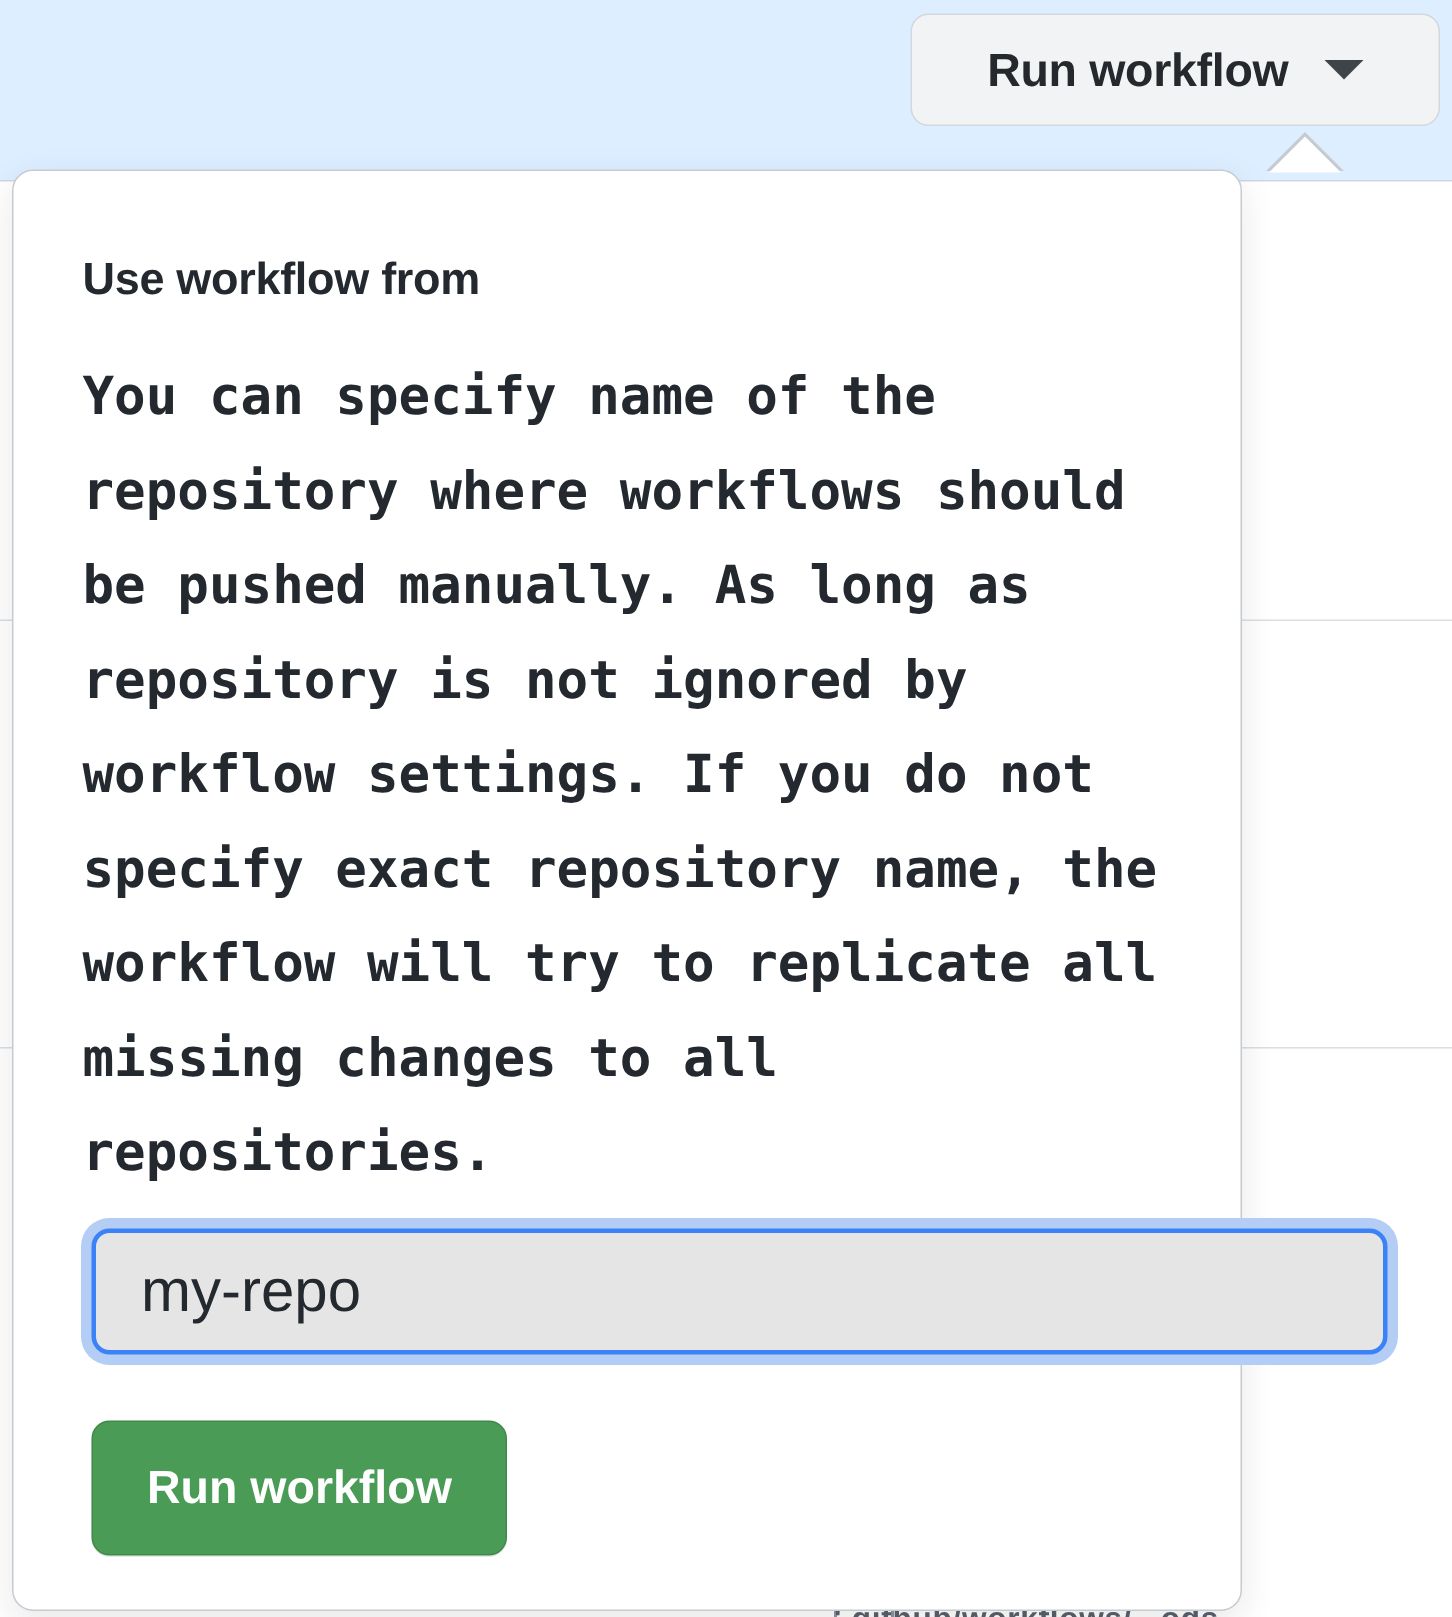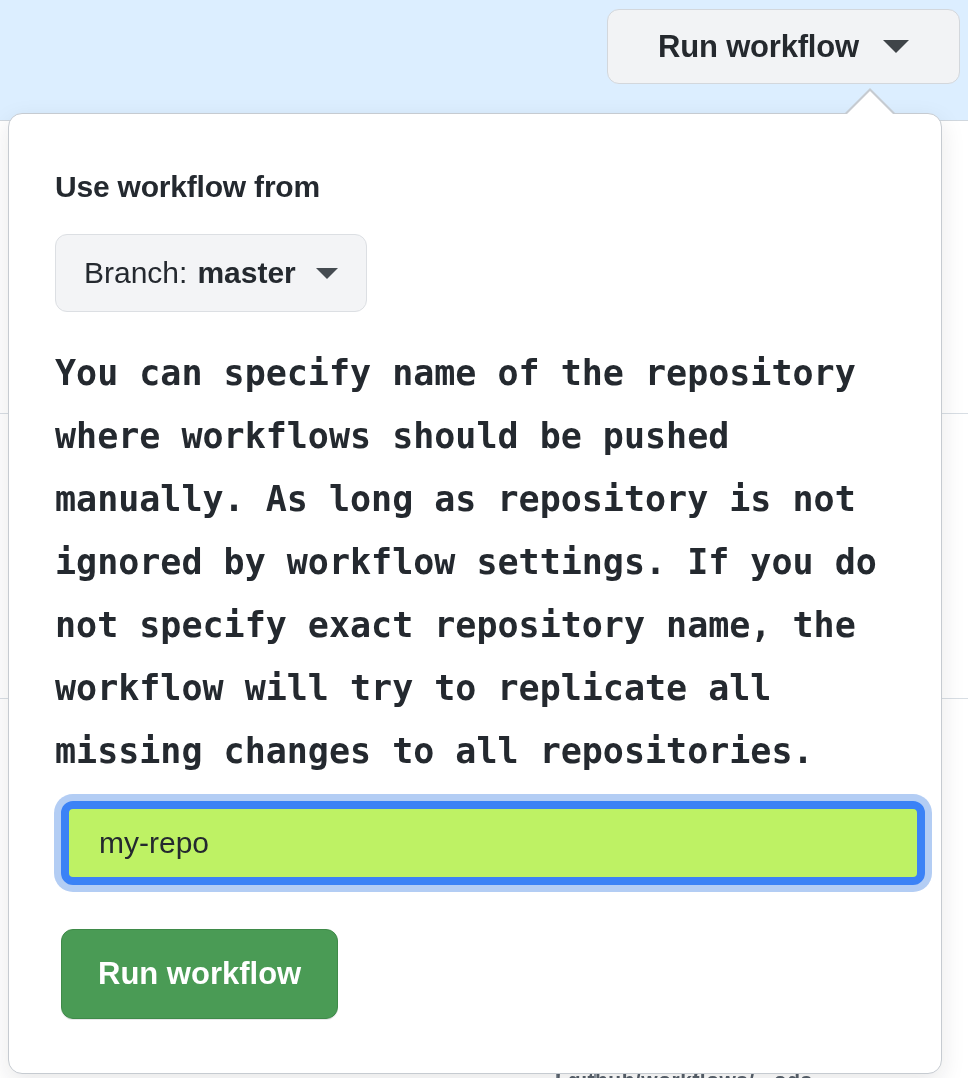--- a/index.html
+++ b/index.html
@@ -88,21 +88,21 @@
     border-left: 13px solid transparent;
     border-right: 13px solid transparent;
     border-top: 13px solid #3f4448;
   }
 
   
   .popover {
     position: absolute;
     left: 8px;
     top: 113px;
-    width: 934px;
+    width: 820px;
     height: 961px;
     background: #ffffff;
     border: 1px solid #c6cbd1;
     border-radius: 14px;
     box-sizing: border-box;
     box-shadow: 0 8px 24px rgba(27,31,36,.10);
     overflow: visible;
   }
   
   .popover-arrow-border {
@@ -187,26 +187,26 @@
   .repo-input-wrap {
     position: relative;
     width: 864px;
     height: 84px;
     margin-left: 6px;
   }
   .repo-input {
     width: 100%;
     height: 100%;
     box-sizing: border-box;
-    border: 8px solid #3b82f6;
+    border: 3px solid #3b82f6;
     border-radius: 12px;
     outline: none;
-    background: #bef264;
-    font-family: "Liberation Sans", sans-serif;
-    font-size: 30px;
+    background: #e5e5e5;
+    font-family: "Liberation Sans", sans-serif;
+    font-size: 40px;
     color: #24292f;
     padding: 0 30px;
     box-shadow: 0 0 0 7px #b3cdf4;
   }
 
   .submit-btn {
     margin-top: 44px;
     margin-left: 6px;
     height: 90px;
     padding: 0 36px;
@@ -239,25 +239,20 @@
 </div>
 
 <div class="popover">
   <span class="popover-arrow-border"></span>
   <span class="popover-arrow-fill"></span>
 
   <div class="popover-inner">
 
     <h2 class="section-title">Use workflow from</h2>
 
-    <div class="branch-select">
-      <span class="branch-prefix">Branch:</span>
-      <span class="branch-name">master</span>
-      <span class="caret-down small"></span>
-    </div>
 
     <p class="field-description">You can specify name of the repository where workflows should be pushed manually. As long as repository is not ignored by workflow settings. If you do not specify exact repository name, the workflow will try to replicate all missing changes to all repositories.</p>
 
     <div class="repo-input-wrap">
       <input class="repo-input" type="text" value="my-repo" style="">
     </div>
 
     <button class="submit-btn">Run workflow</button>
   </div>
 </div>

